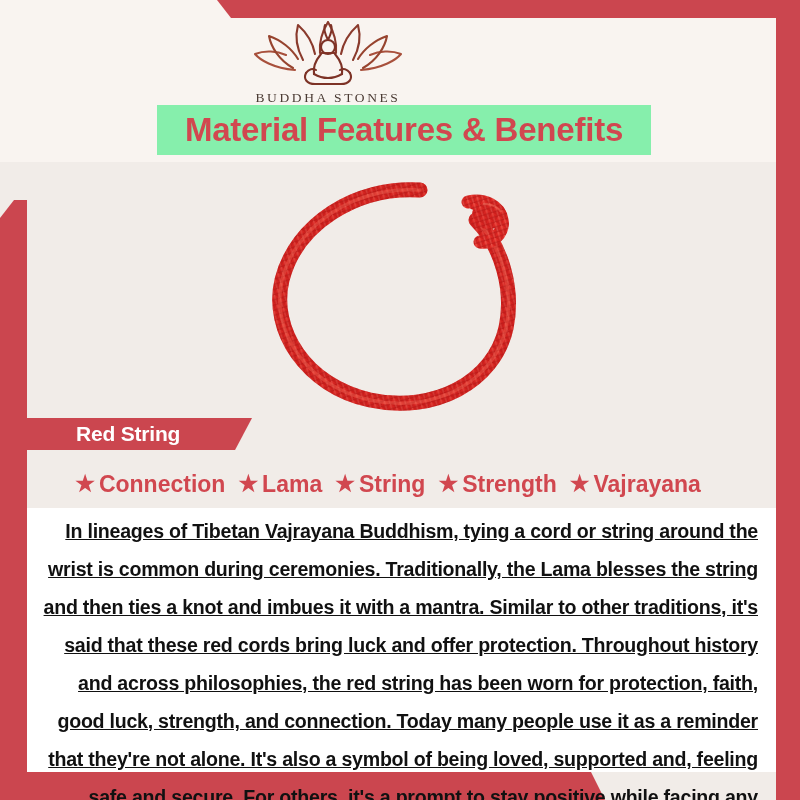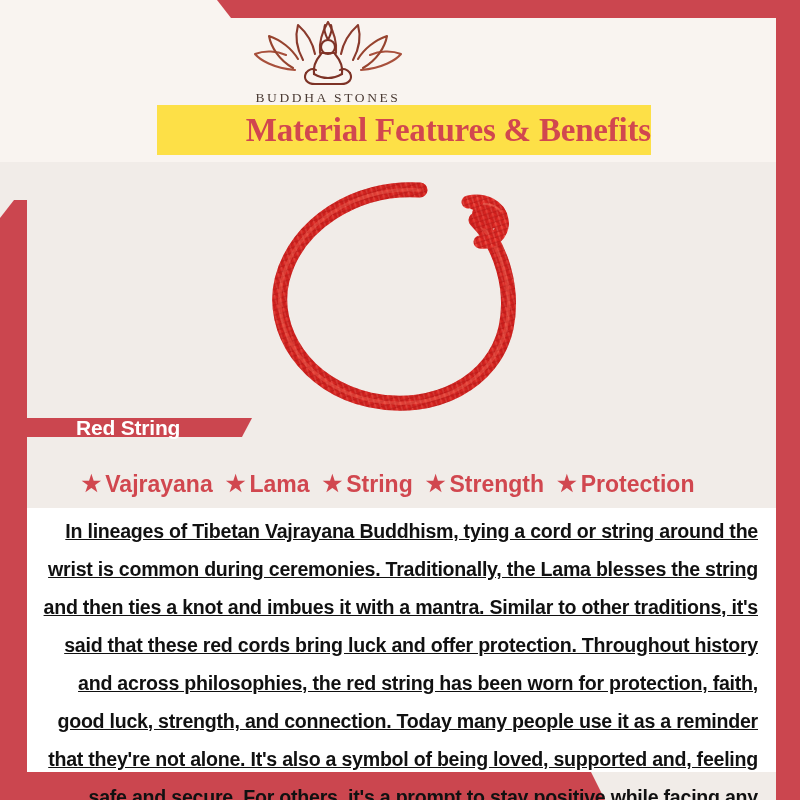--- a/index.html
+++ b/index.html
@@ -91,25 +91,24 @@
     font-weight: 400;
   }
 
   
   .title-banner {
     position: absolute;
     left: 157px;
     top: 105px;
     width: 494px;
     height: 50px;
-    background: #fde047;
+    background: #86efac;
     display: flex;
     align-items: center;
-    justify-content: flex-end;
-    font-family: Liberation Serif, serif;
+    justify-content: center;
   }
   .title-text {
     font-size: 33px;
     font-weight: bold;
     color: #d1474f;
     letter-spacing: -0.2px;
     white-space: nowrap;
   }
 
   
@@ -120,21 +119,21 @@
     width: 310px;
     height: 248px;
   }
 
   
   .label-banner {
     position: absolute;
     left: 27px;
     top: 418px;
     width: 225px;
-    height: 19px;
+    height: 32px;
     background: #cb464f;
     clip-path: polygon(0 0, 225px 0, 207px 34px, 0 34px);
     display: flex;
     align-items: center;
   }
   .label-text {
     color: #ffffff;
     font-size: 21px;
     font-weight: bold;
     margin-left: 49px;
@@ -282,37 +281,37 @@
     <ellipse cx="249" cy="52" rx="8" ry="7" fill="url(#braid)"></ellipse>
   </svg>
 
   <div class="label-banner">
     <span class="label-text">Red String</span>
   </div>
 
   <div class="benefits">
     <span class="benefit">
       <span class="star">★</span>
+        <span>Connection</span>
+    </span>
+    <span class="benefit">
+      <span class="star">★</span>
+        <span>Lama</span>
+    </span>
+    <span class="benefit">
+      <span class="star">★</span>
+        <span>String</span>
+    </span>
+    <span class="benefit">
+      <span class="star">★</span>
+        <span>Strength</span>
+    </span>
+    <span class="benefit">
+      <span class="star">★</span>
         <span>Vajrayana</span>
-    </span>
-    <span class="benefit">
-      <span class="star">★</span>
-        <span>Lama</span>
-    </span>
-    <span class="benefit">
-      <span class="star">★</span>
-        <span>String</span>
-    </span>
-    <span class="benefit">
-      <span class="star">★</span>
-        <span>Strength</span>
-    </span>
-    <span class="benefit">
-      <span class="star">★</span>
-        <span>Protection</span>
     </span>
   </div>
 
   <div class="copy-panel">
     <p class="copy-text">In lineages of Tibetan Vajrayana Buddhism, tying a cord or string around the wrist is common during ceremonies. Traditionally, the Lama blesses the string and then ties a knot and imbues it with a mantra. Similar to other traditions, it's said that these red cords bring luck and offer protection. Throughout history and across philosophies, the red string has been worn for protection, faith, good luck, strength, and connection. Today many people use it as a reminder that they're not alone. It's also a symbol of being loved, supported and, feeling safe and secure. For others, it's a prompt to stay positive while facing any adversity.</p>
   </div>
 
 </div>
 
 </body></html>

